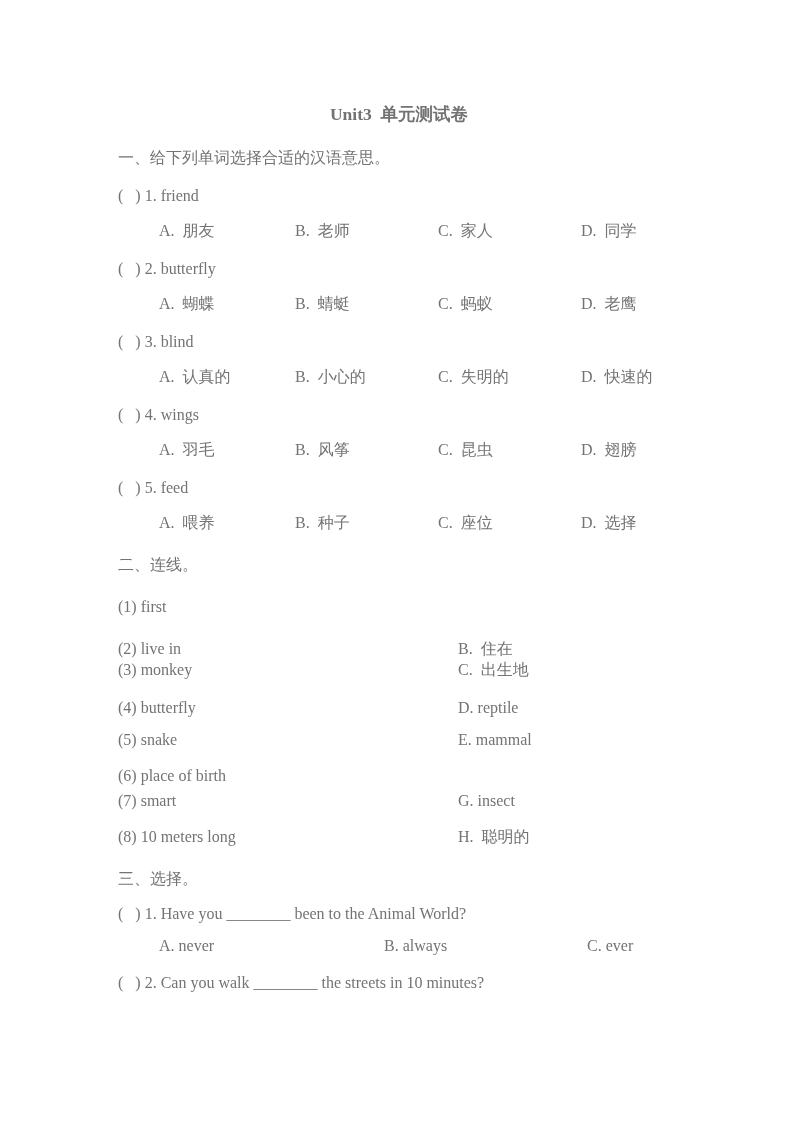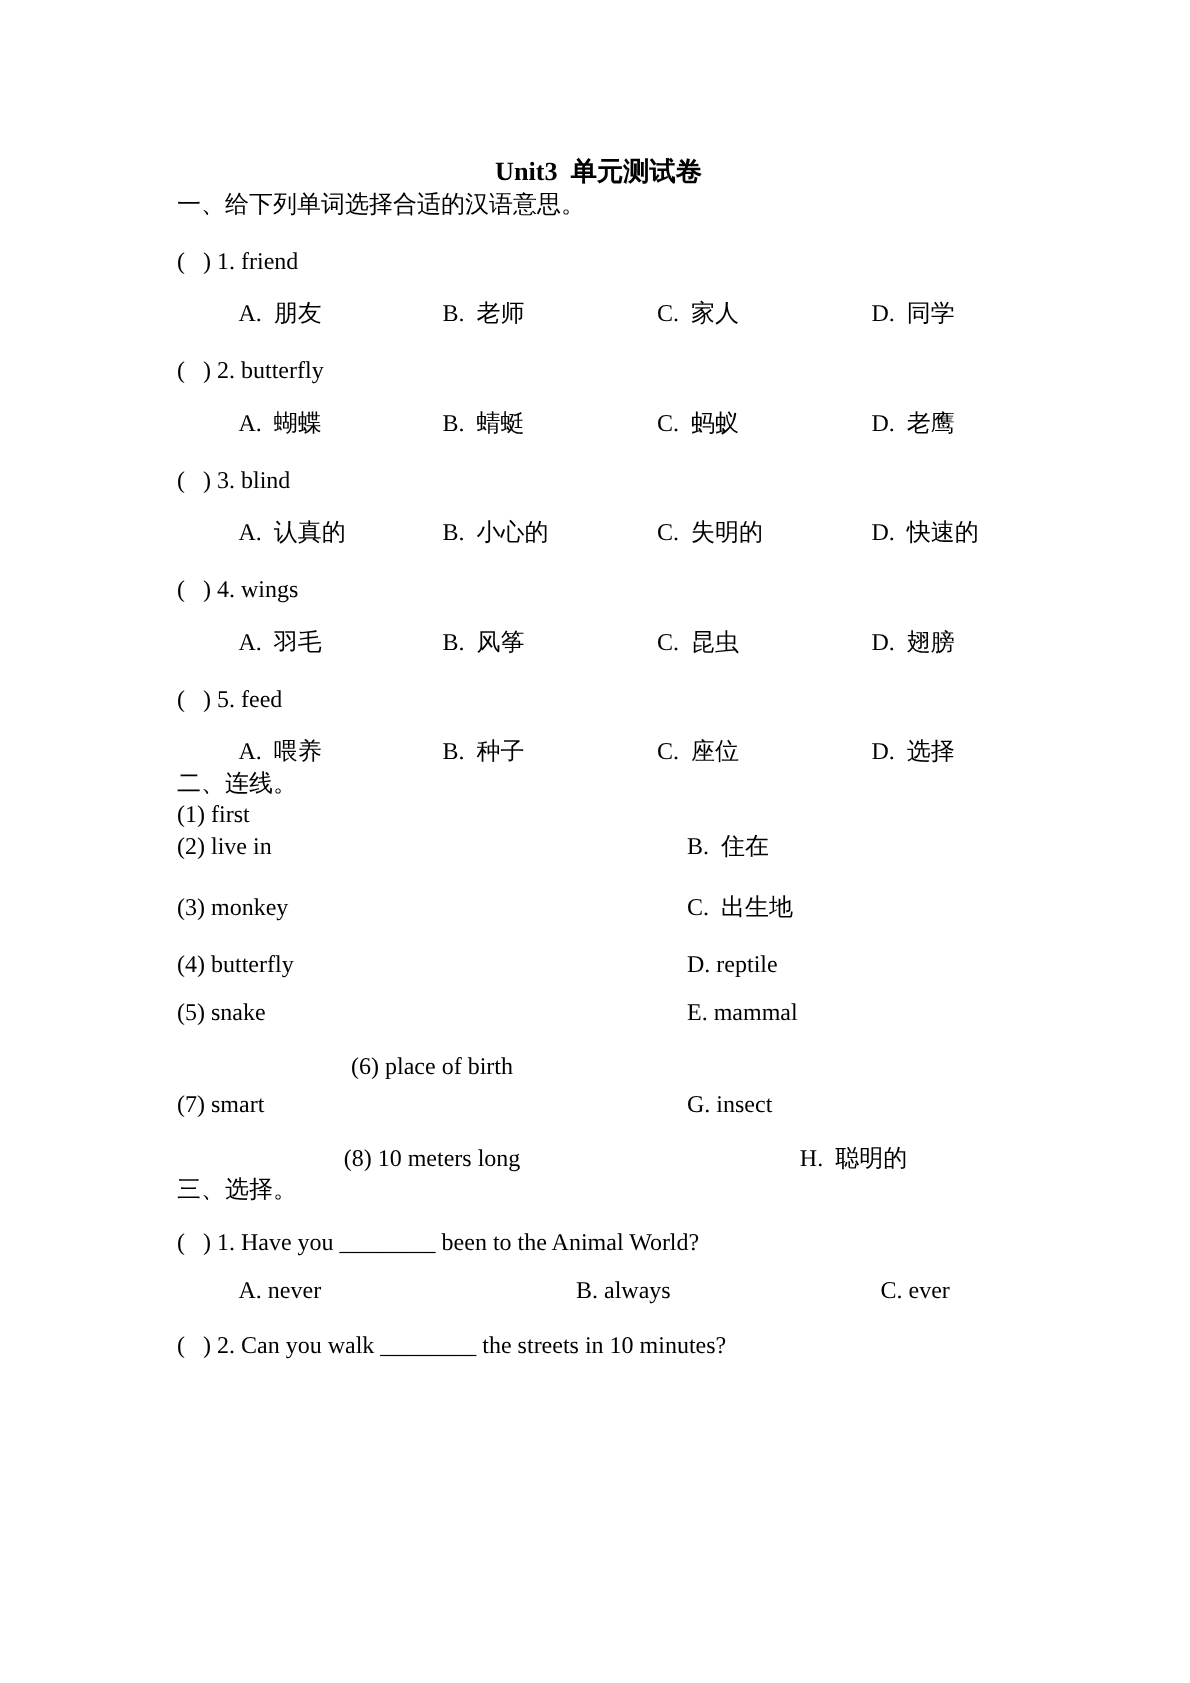--- a/index.html
+++ b/index.html
@@ -1,21 +1,21 @@
 <!DOCTYPE html>
 <html><head>
 <meta charset="utf-8">
 <style>
   html, body { margin: 0; padding: 0; background: #ffffff; }
   .page {
     position: relative;
     width: 793px;
     height: 1054px;
     background: #ffffff;
-    color: #000000;
+    color: #737373;
     font-family: "Liberation Serif", "DejaVu Serif", serif;
     font-size: 16px;
     overflow: hidden;
   }
   .content {
     position: absolute;
     left: 118px;
     top: 0;
     width: 562px;
     padding-top: 102px;
@@ -46,25 +46,25 @@
   
   .pair {
     display: grid;
     grid-template-columns: 340px 1fr;
   }
   .opt, .pair-left, .pair-right { white-space: pre-wrap; line-height: 21px; }
   
   .mt11 { margin-top: 11px; }
   .mt12 { margin-top: 16px; }
   .mt14 { margin-top: 14px; }
-  .mt15 { margin-top: 15px; text-align: center; }
+  .mt15 { margin-top: 15px; }
   .mt16 { margin-top: 4px; }
   .mt17 { margin-top: 17px; }
-  .mt20 { margin-top: 20px; }
-  .mt21 { }
+  .mt20 { }
+  .mt21 { margin-top: 21px; }
 </style>
 </head>
 <body>
 
 <div class="page">
   <div class="content">
 
     <div class="title">Unit3  单元测试卷</div>
 
     <div class="line mt21">一、给下列单词选择合适的汉语意思。</div>

